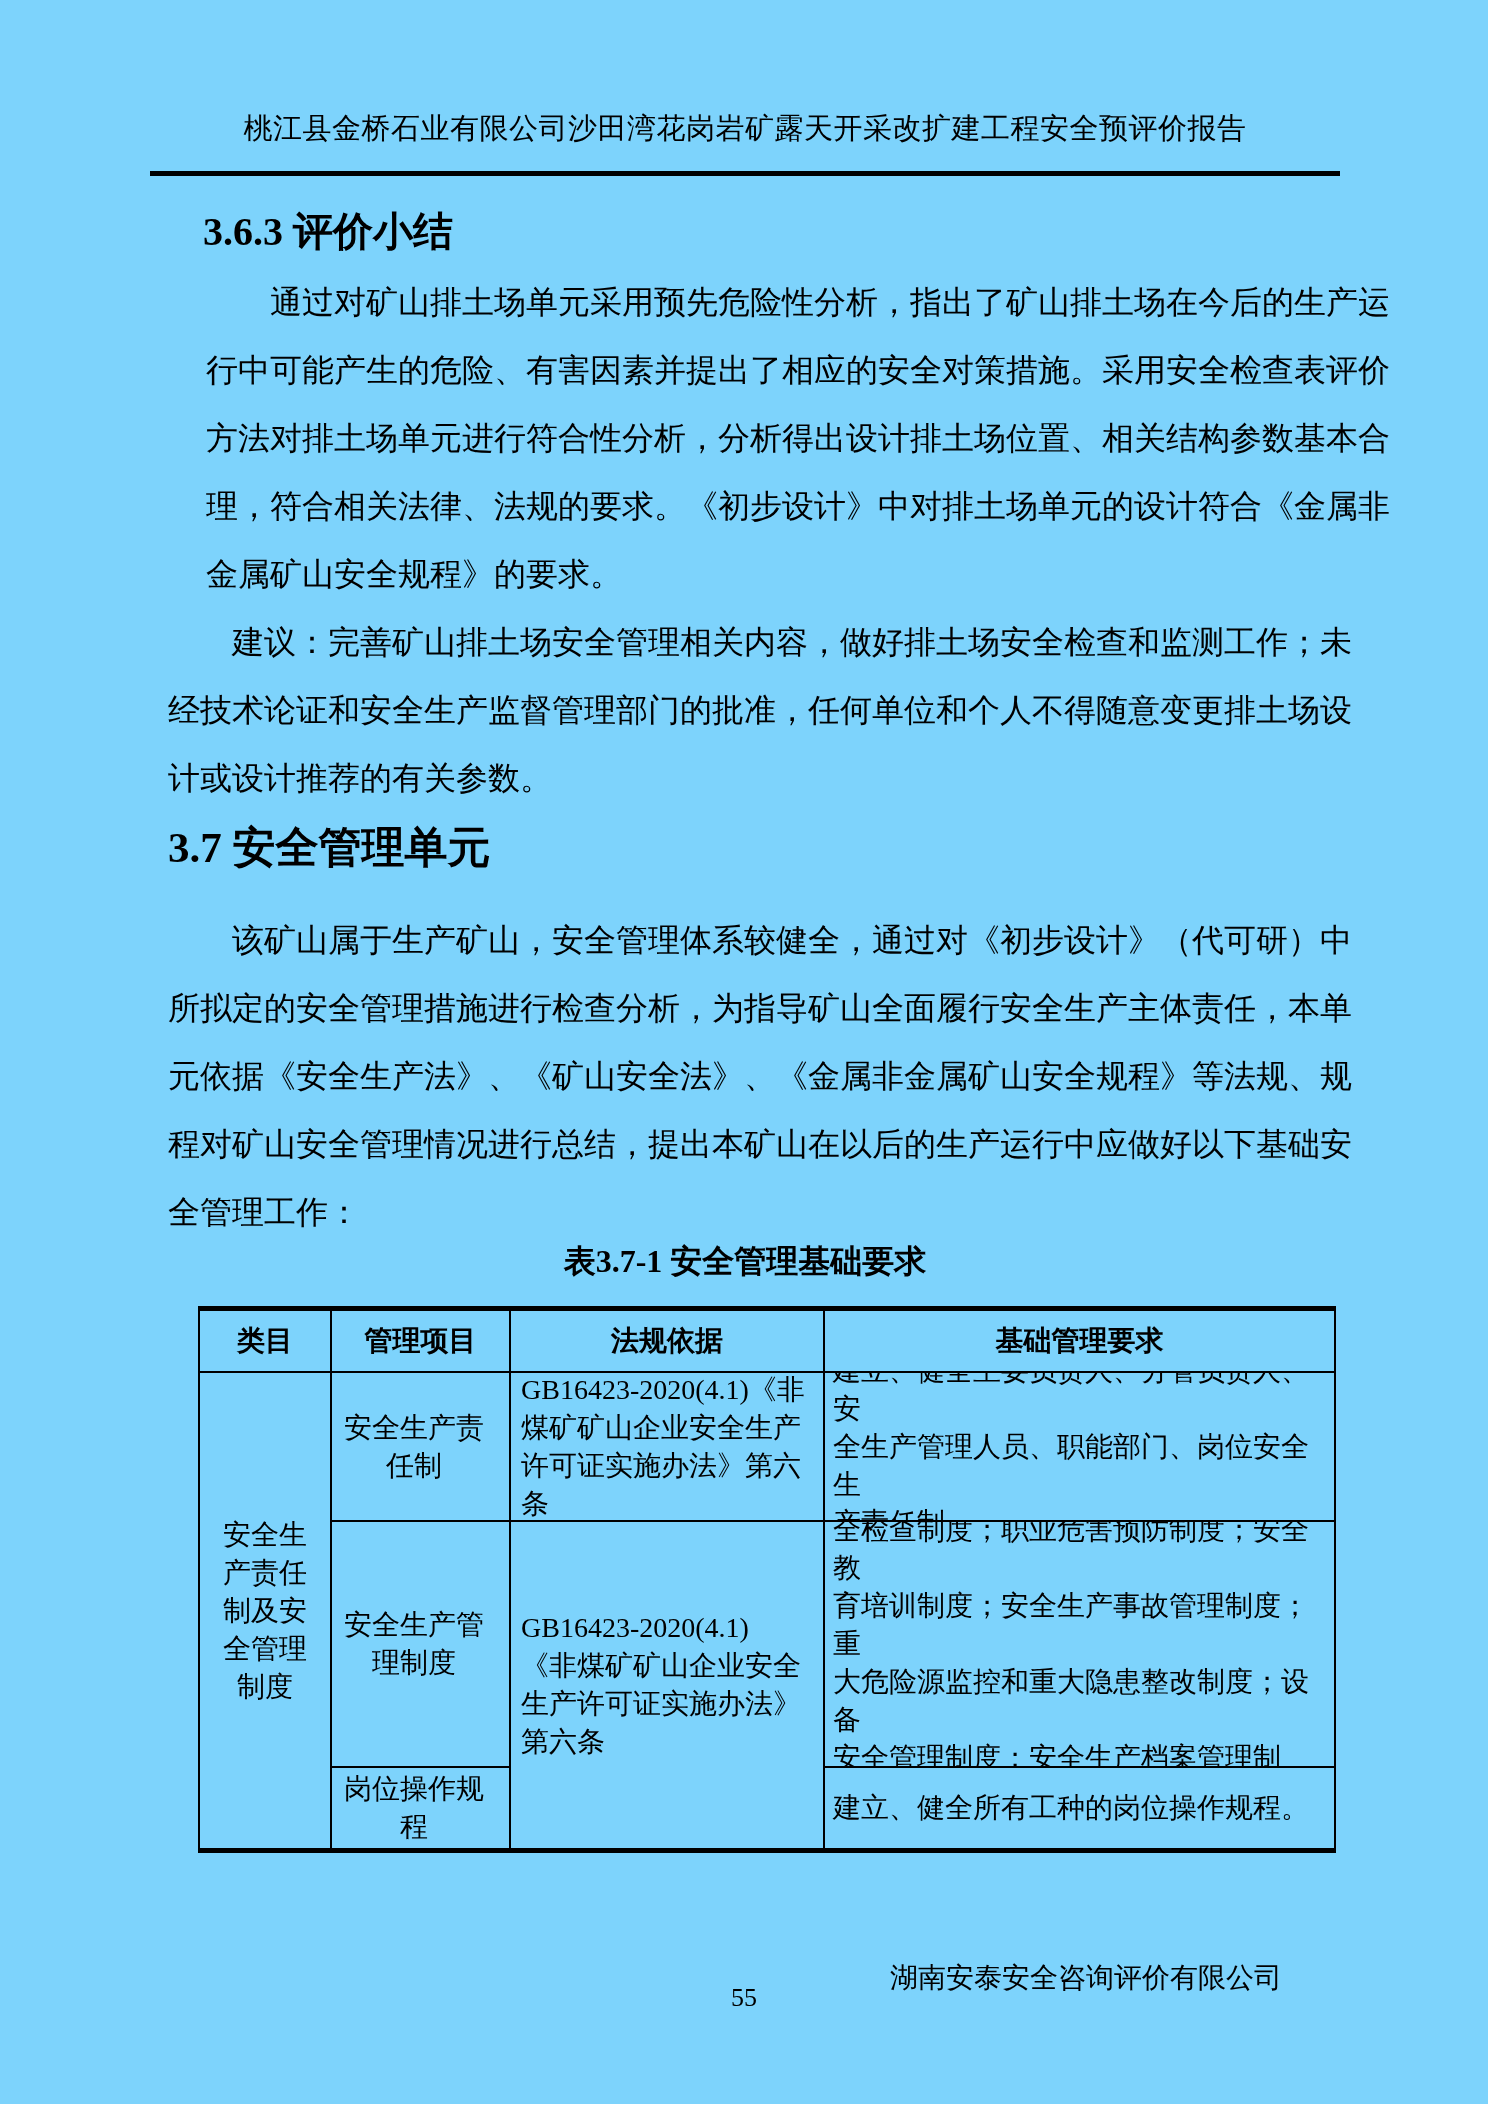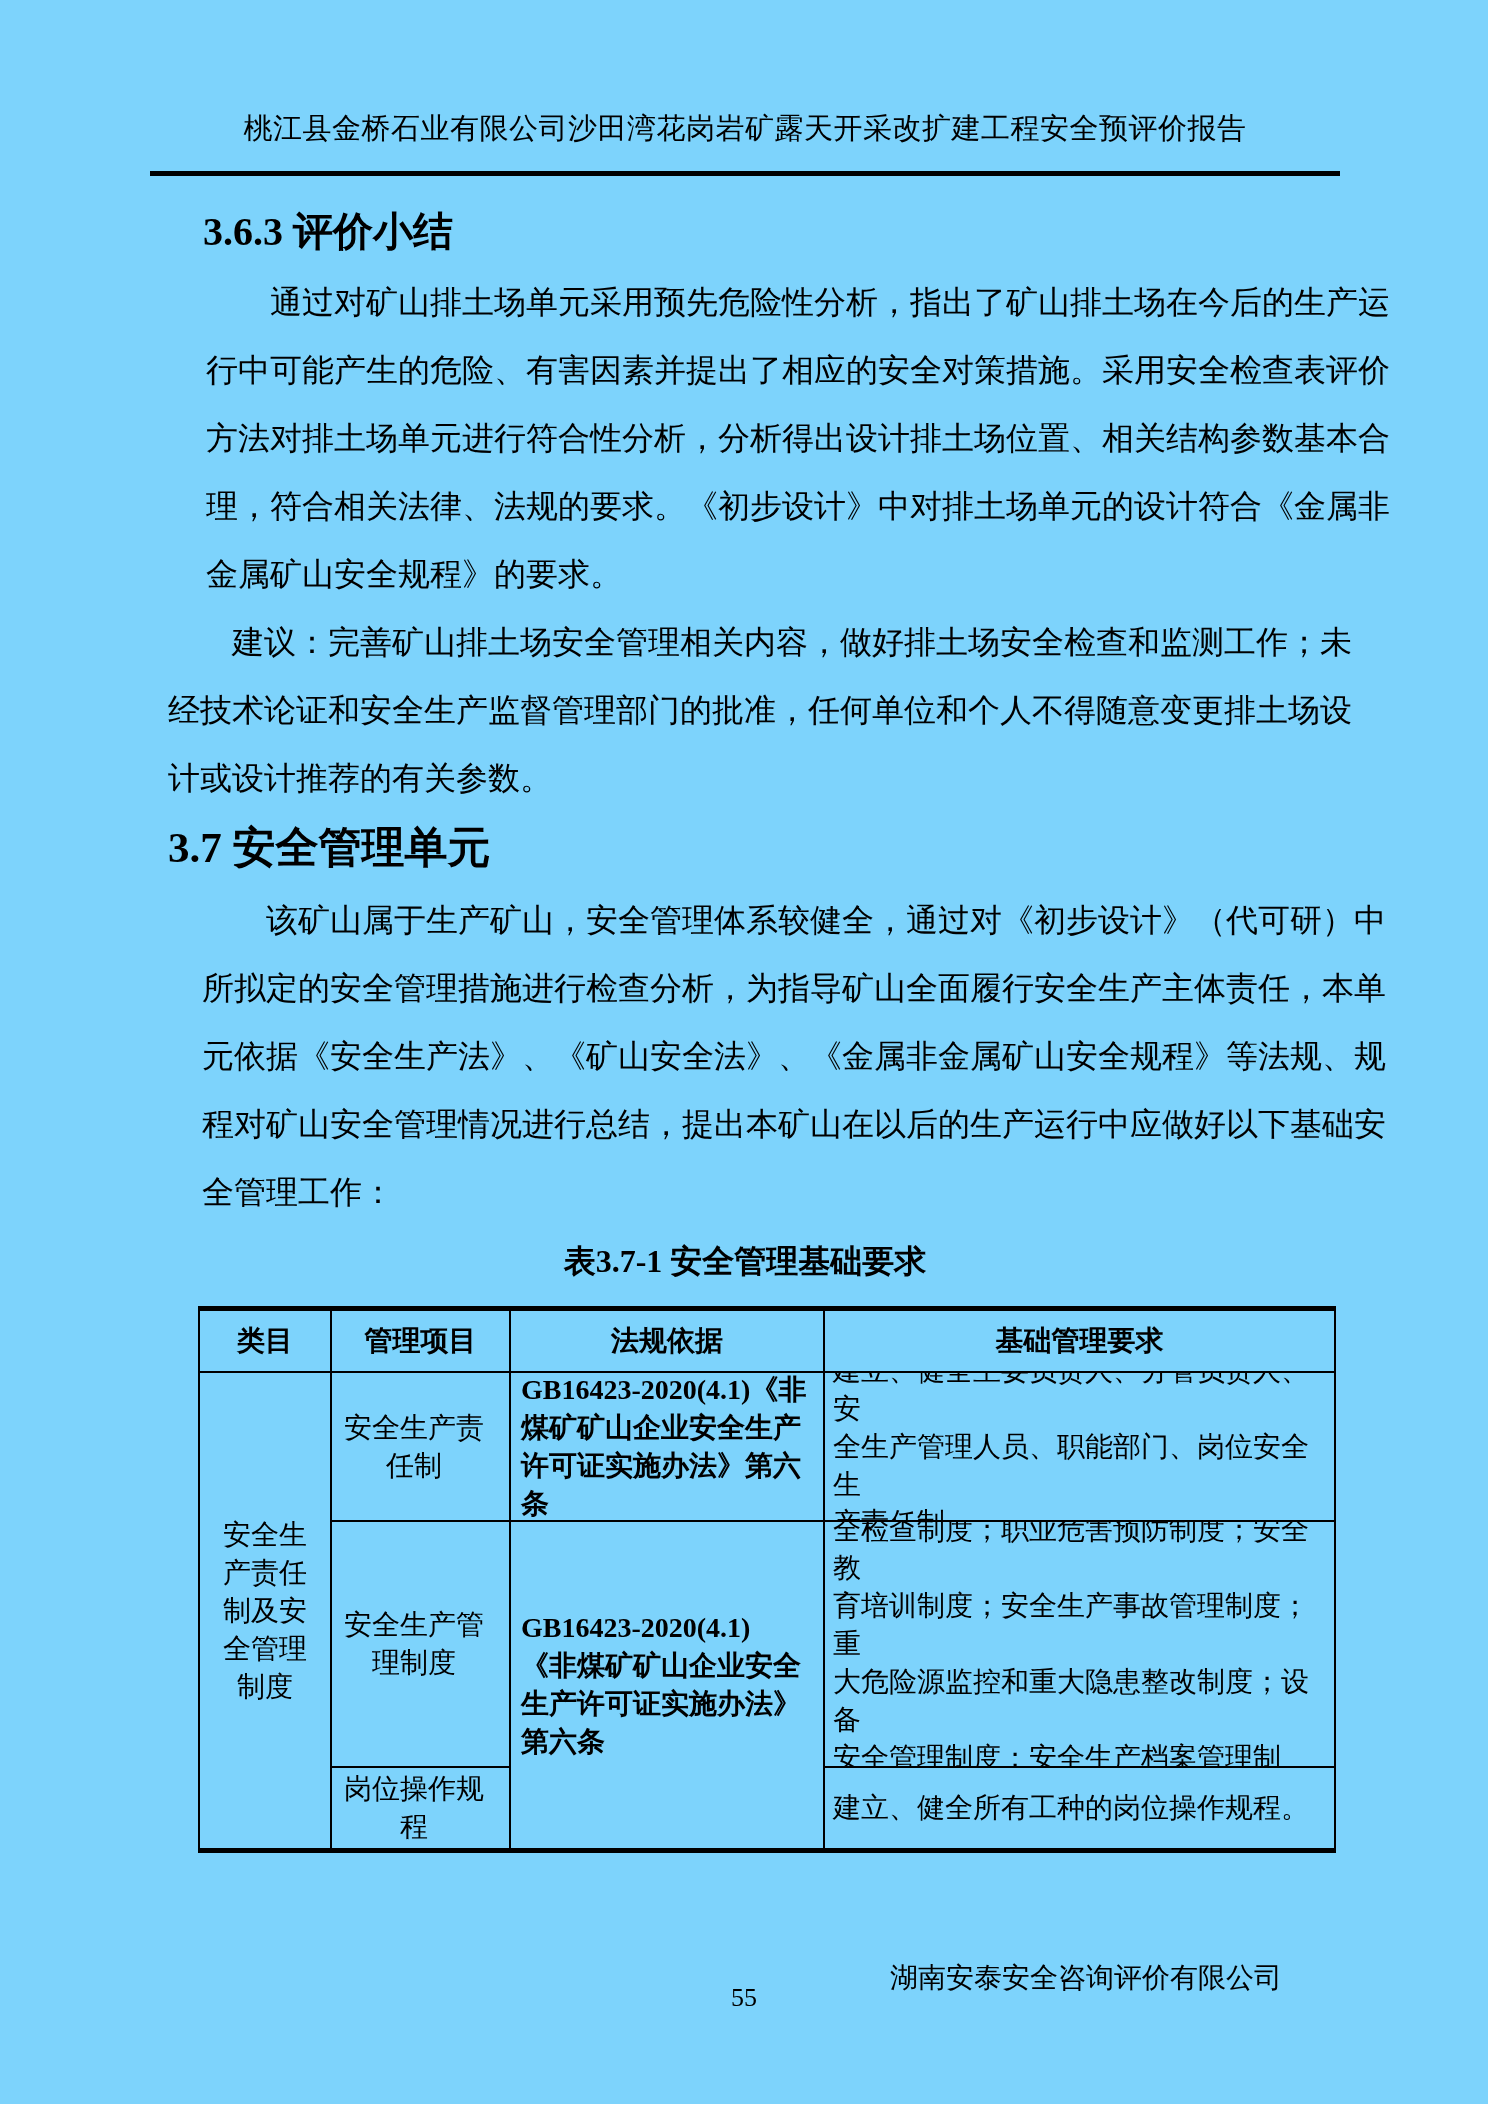--- a/index.html
+++ b/index.html
@@ -25,21 +25,21 @@
   }
   .h363{top:206px;font-size:40px;line-height:52px;margin-left:35px;}
   .h37{top:820px;font-size:43px;line-height:56px;}
   .para{
     position:absolute;left:168px;width:1220px;
     font-size:32px;line-height:68px;
     white-space:pre-wrap;text-indent:64px;
   }
   .p1{top:268px;margin-left:38px;}
   .p2{top:608px;}
-  .p3{top:886px;margin-left:34px;}
+  .p3{top:906px;}
   .tbl-title{
     position:absolute;top:1240px;left:150px;width:1190px;
     text-align:center;font-size:32px;font-weight:bold;line-height:42px;
   }
   .tbl{
     position:absolute;left:198px;top:1306px;width:1138px;
     box-sizing:border-box;
     border-left:2px solid #000;border-right:2px solid #000;
     border-top:5px solid #000;border-bottom:5px solid #000;
     display:grid;
@@ -53,21 +53,21 @@
     border-bottom:2px solid #000;
     display:flex;align-items:center;
     overflow:hidden;
   }
   .cell .txt{white-space:pre-wrap;}
   .lastcol{border-right:none;}
   .nobot{border-bottom:none;}
   .hdr{justify-content:center;font-weight:bold;text-align:center;}
   .cat{grid-column:1;grid-row:2/5;justify-content:center;text-align:center;border-bottom:none;}
   .c2{padding-left:12px;padding-right:4px;text-align:center;}
-  .c3{padding-left:10px;padding-right:2px;font-weight:bold;}
+  .c3{padding-left:10px;padding-right:2px;}
   .c4{padding-left:8px;padding-right:2px;}
   .legal-merge{grid-column:3;grid-row:3/5;border-bottom:none;}
   .footer-company{
     position:absolute;top:1960px;right:206px;
     font-size:28px;line-height:36px;white-space:nowrap;
   }
   .footer-page{
     position:absolute;top:1982px;left:0;width:100%;
     text-align:center;font-size:26px;line-height:32px;
   }

